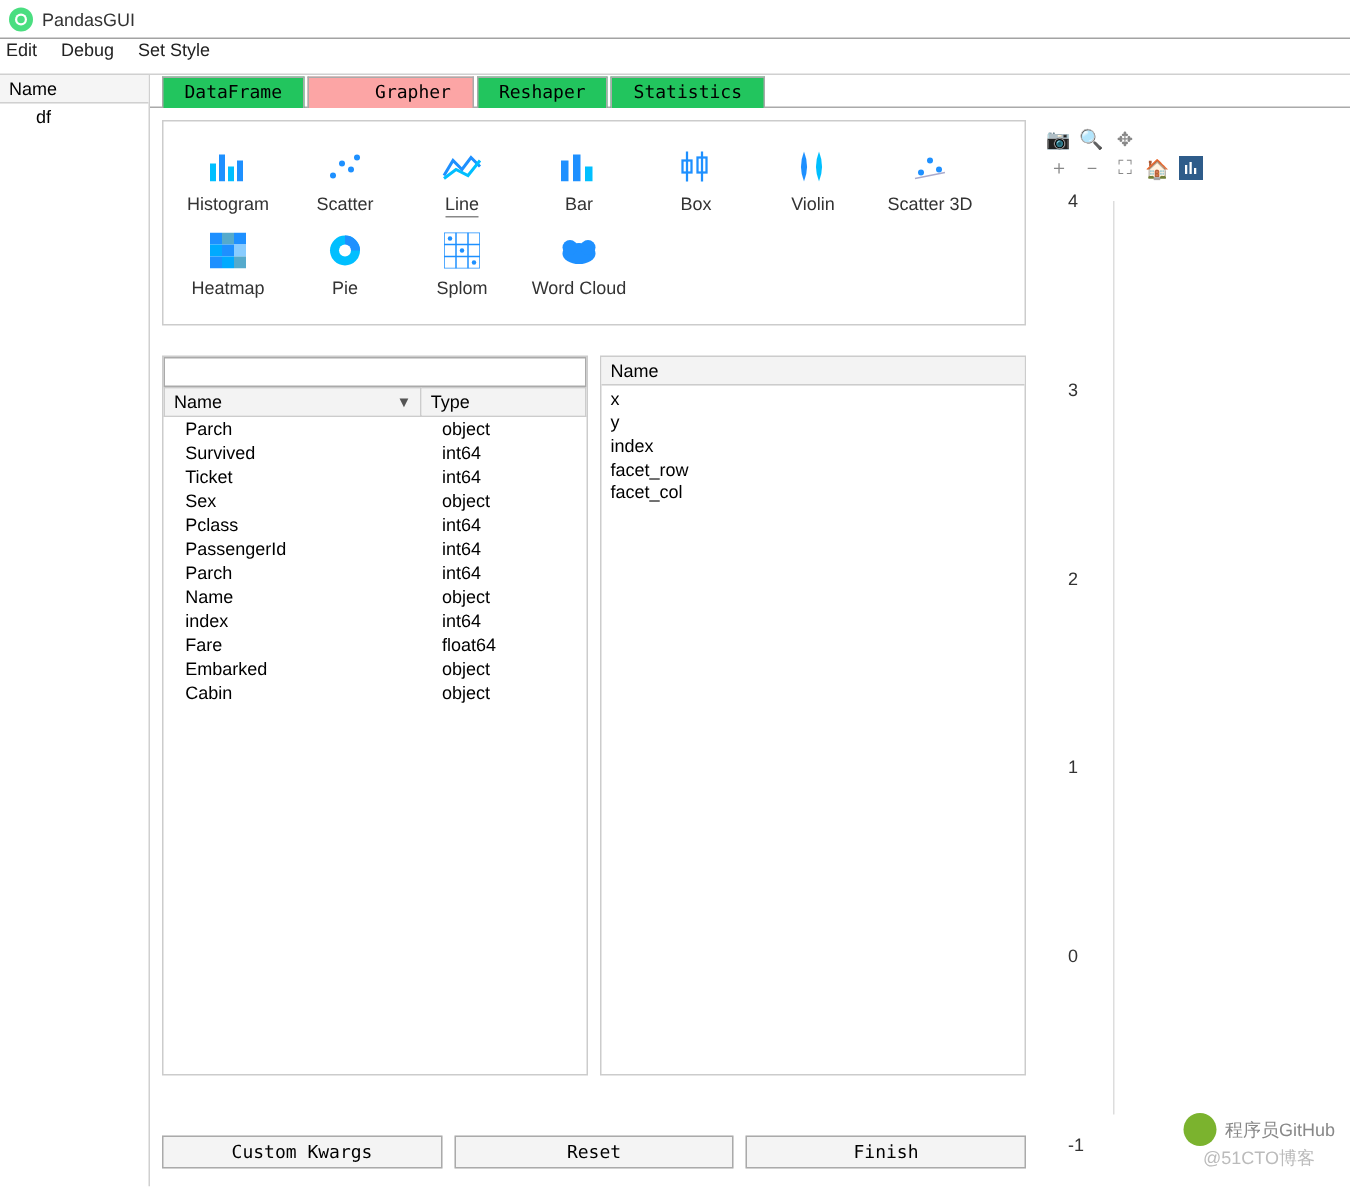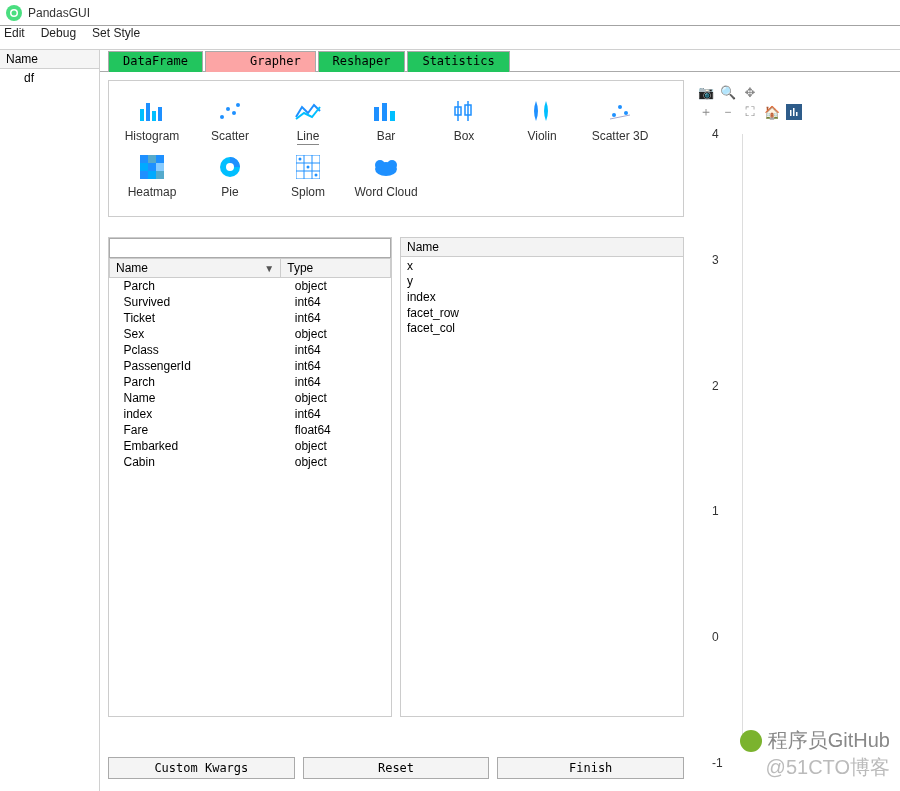--- a/index.html
+++ b/index.html
@@ -52,21 +52,21 @@
 .buttons-row button { flex: 1; padding: 3px 0; border: 1px solid #aaa; background: #f4f4f4; font-family: monospace; font-size: 12px; cursor: default; }
 
 .plotarea { width: 200px; display: flex; flex-direction: column; }
 .plot-toolbar { display: flex; gap: 6px; justify-content: flex-start; padding: 4px 6px; color: #888; }
 .plot-toolbar span { width: 16px; height: 16px; display: inline-flex; align-items: center; justify-content: center; font-size: 13px; }
 .plot-toolbar .filled { background: #2e5c8a; color: #fff; }
 .axis { flex:1; position: relative; margin: 10px 0 20px 0; }
 .axis-line { position: absolute; left: 50px; top: 0; bottom: 20px; width: 1px; background: #ddd; }
 .tick { position: absolute; left: 20px; font-size: 12px; color: #333; transform: translateY(-50%); }
 
-.watermark { position: absolute; right: 10px; bottom: 10px; color: #bbb; font-size: 20px; text-align: right; }
+.watermark { position: absolute; right: 10px; bottom: 10px; color: #bbb; font-size: 12px; text-align: center; }
 .watermark .wx { display:flex; align-items:center; justify-content:flex-end; gap:6px; color:#888; }
 .watermark .wx-icon { width:22px; height:22px; border-radius:50%; background:#7bb32e; }
 </style>
 </head>
 <body>
 
 <div class="titlebar">
   <span class="logo">
     <svg width="10" height="10" viewBox="0 0 10 10">
         <circle cx="5" cy="5" r="4" fill="#fff"></circle>

